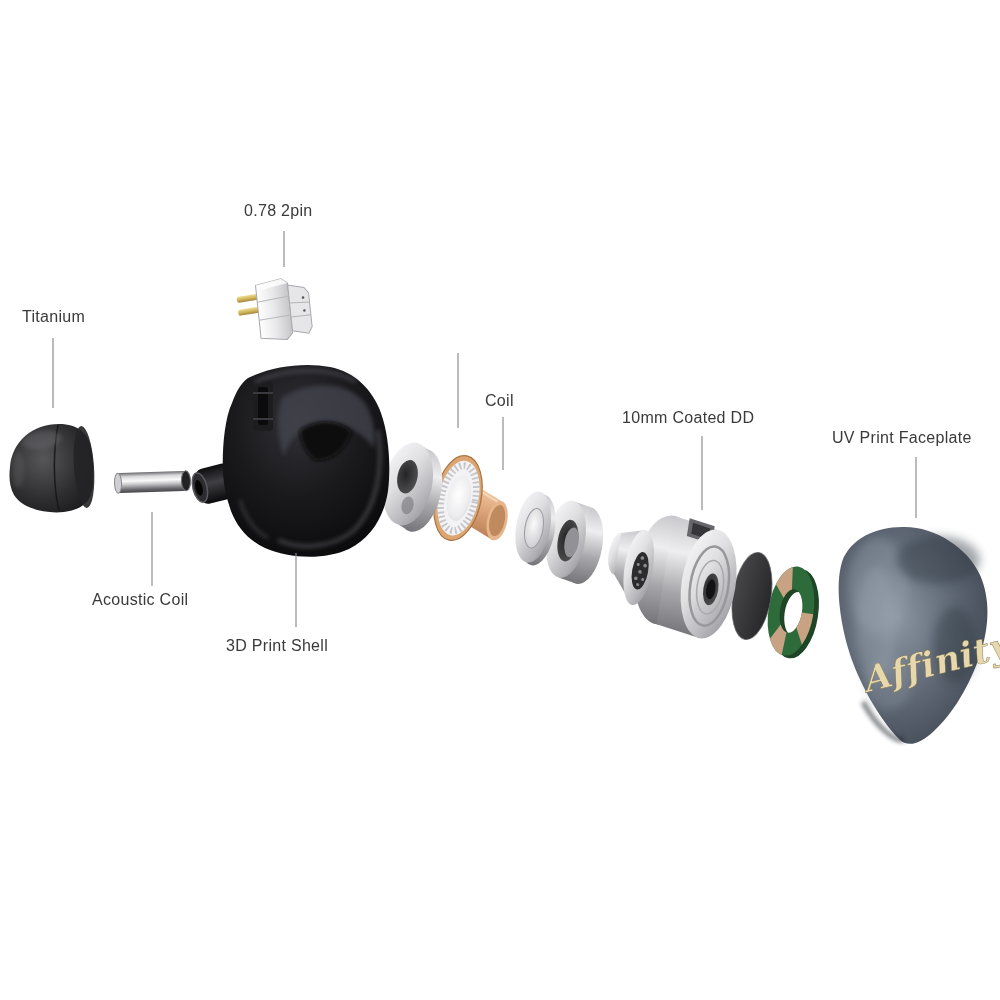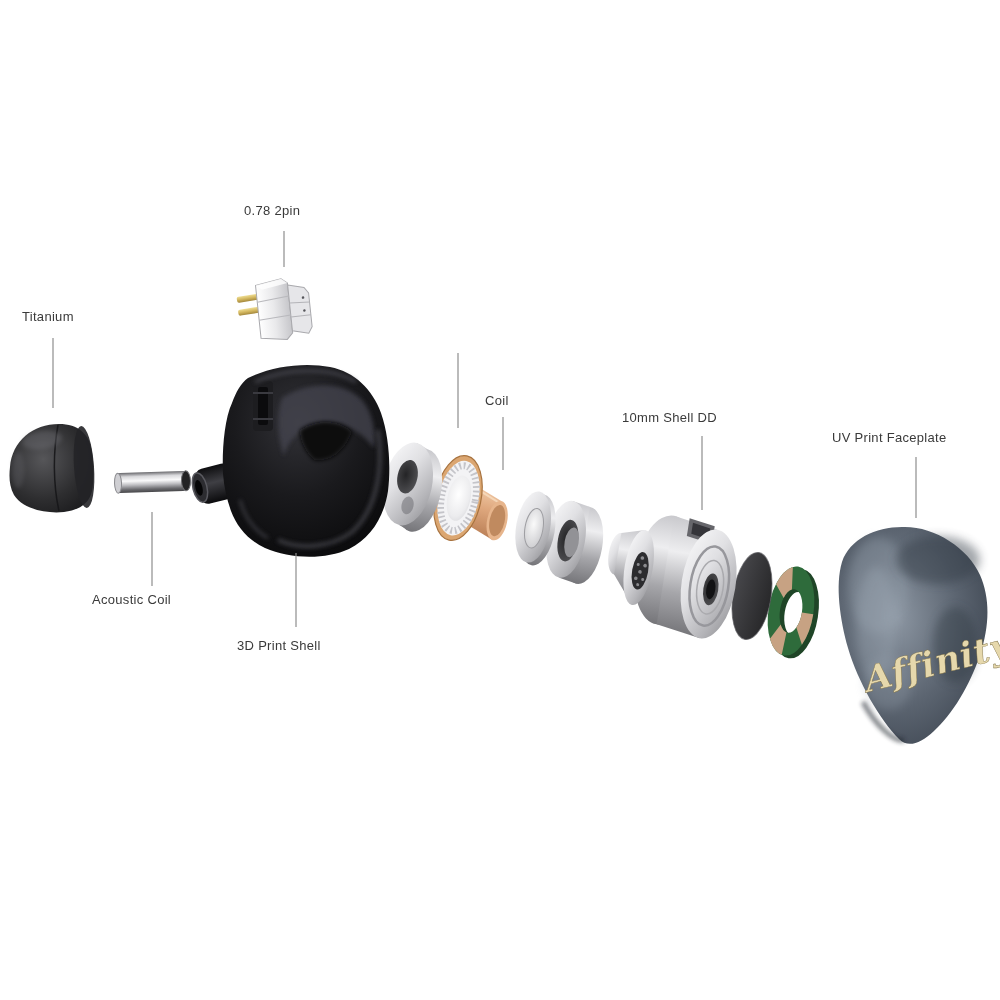--- a/index.html
+++ b/index.html
@@ -1,21 +1,21 @@
 <!DOCTYPE html>
 <html><head>
 <meta charset="utf-8">
 <style>
   html,body{margin:0;padding:0;}
   body{background:#ffffff;font-family:"Liberation Sans",sans-serif;}
   .stage{position:relative;width:1000px;height:1000px;background:#ffffff;overflow:hidden;}
   .art{position:absolute;left:0;top:0;}
   .label{
     position:absolute;
-    font-size:13px;
+    font-size:16px;
     line-height:20px;
     letter-spacing:0.3px;
     color:#3a3a3a;
     white-space:nowrap;
   }
 </style>
 </head>
 <body>
 
 <div class="stage">
@@ -248,18 +248,18 @@
     <line x1="702" y1="436" x2="702" y2="510" stroke-width="1.2" stroke="#8e8e8e"></line>
     <line x1="916" y1="457" x2="916" y2="518" stroke-width="1.2" stroke="#8e8e8e"></line>
     <line x1="152" y1="512" x2="152" y2="586" stroke-width="1.2" stroke="#8e8e8e"></line>
     <line x1="296" y1="553" x2="296" y2="627" stroke-width="1.2" stroke="#8e8e8e"></line>
   </g>
 </svg>
 
 <div class="label" style="left:22px;top:307px">Titanium</div>
 <div class="label" style="left:244px;top:201px">0.78 2pin</div>
 <div class="label" style="left:485px;top:391px">Coil</div>
-<div class="label" style="left:622px;top:408px">10mm Shell DD</div>
+<div class="label" style="left:622px;top:408px">10mm Coated DD</div>
 <div class="label" style="left:832px;top:428px">UV Print Faceplate</div>
 <div class="label" style="left:92px;top:590px">Acoustic Coil</div>
-<div class="label" style="left:237px;top:636px">3D Print Shell</div>
+<div class="label" style="left:226px;top:636px">3D Print Shell</div>
 
 </div>
 
 </body></html>

